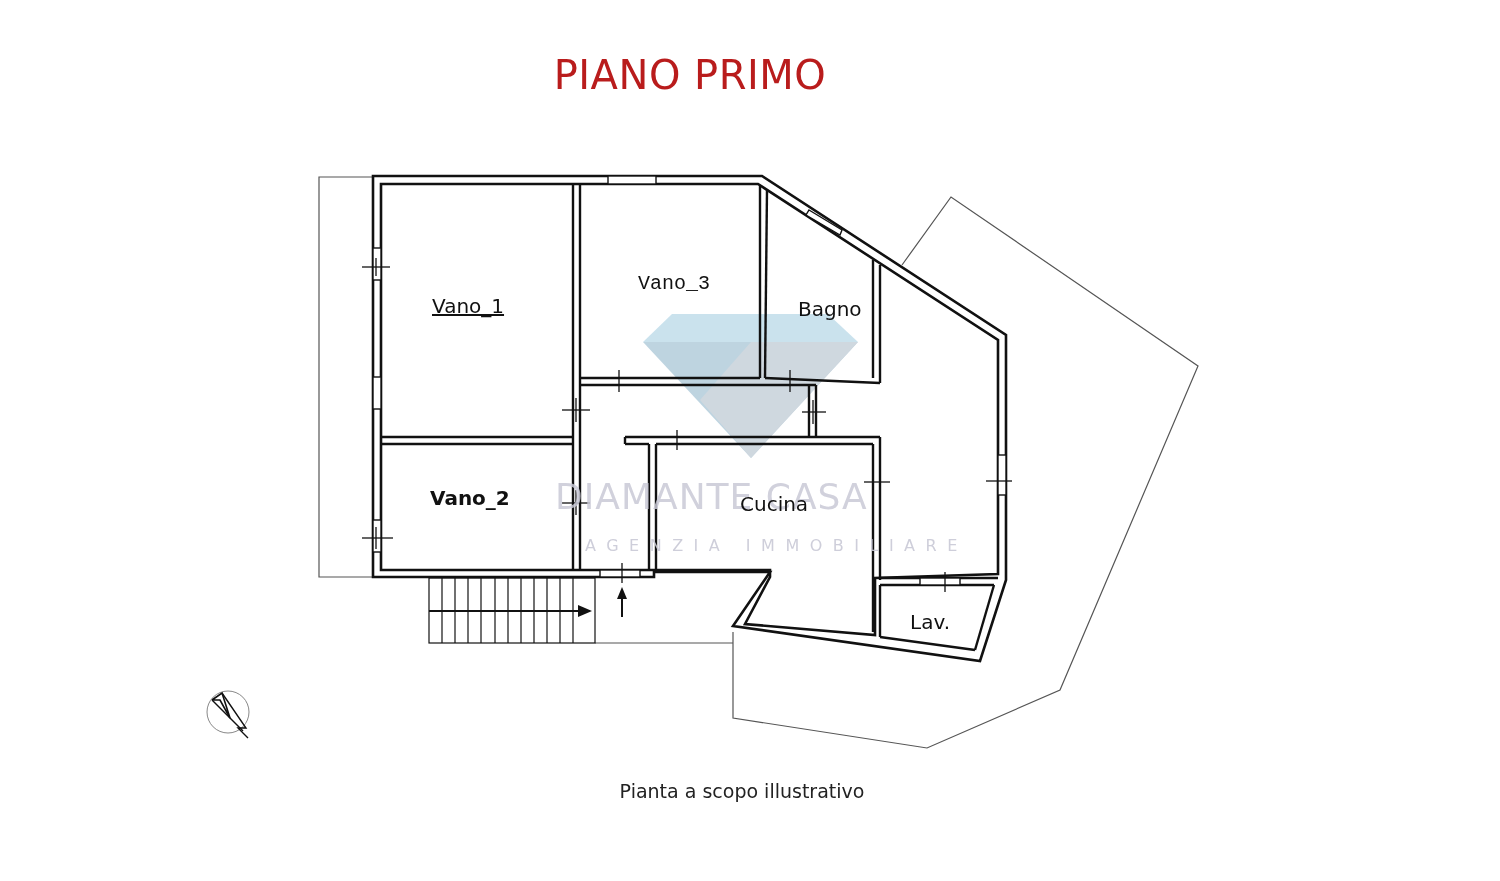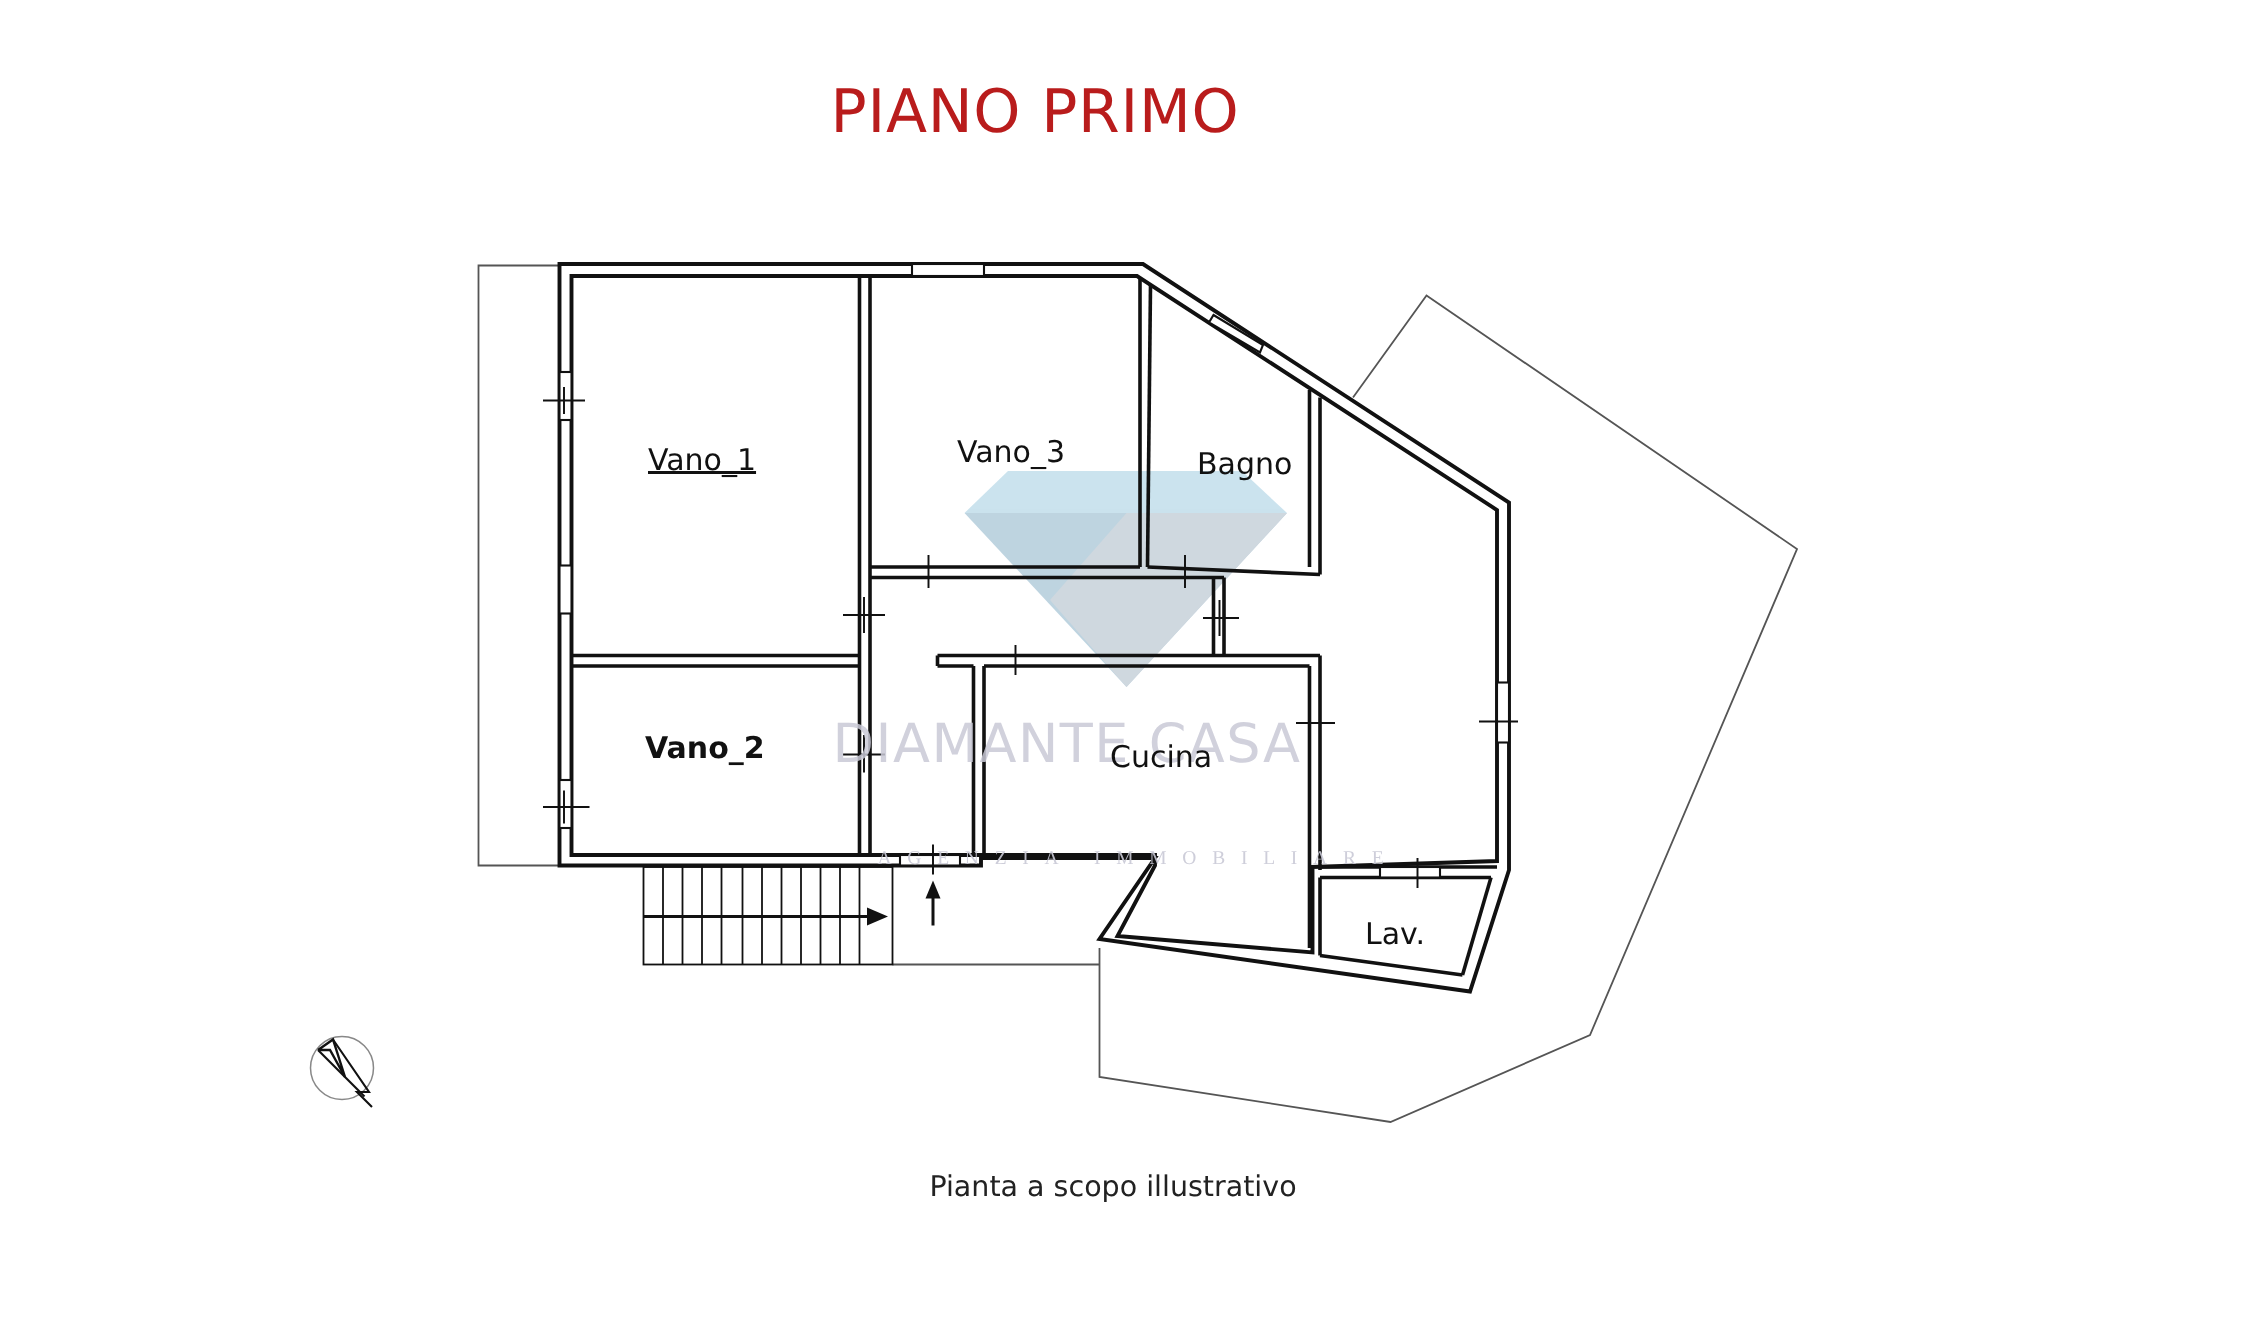--- a/index.html
+++ b/index.html
@@ -2,21 +2,21 @@
 <html><head>
 <meta charset="utf-8">
 <style>
   html, body { margin: 0; padding: 0; background: #ffffff; }
   body { width: 1500px; height: 881px; position: relative; overflow: hidden; font-family: "DejaVu Sans", sans-serif; }
   .title { position: absolute; left: 0; width: 1380px; top: 52px; text-align: center; font-size: 40px; color: #b91c1c; letter-spacing: 0.5px; }
   .caption { position: absolute; left: 4px; width: 1476px; top: 780px; text-align: center; font-size: 19px; color: #222; }
   svg.plan { position: absolute; left: 0; top: 0; }
   .room-label { position: absolute; font-size: 20px; color: #111; white-space: nowrap; }
   .wm-main { position: absolute; left: 555px; top: 476px; font-size: 36px; color: #c9c9d6; letter-spacing: 1px; opacity: 0.85; white-space: nowrap; }
-  .wm-sub { position: absolute; left: 585px; top: 564px; font-size: 13px; color: #c9c9d6; letter-spacing: 10.5px; opacity: 0.9; white-space: nowrap; font-family: Liberation Serif, serif; }
+  .wm-sub { position: absolute; left: 585px; top: 536px; font-size: 16px; color: #c9c9d6; letter-spacing: 10.5px; opacity: 0.9; white-space: nowrap; }
 </style>
 </head>
 <body>
 
 <div class="title">PIANO PRIMO</div>
 
 <svg class="plan" width="1500" height="881" viewBox="0 0 1500 881">
 
   <g opacity="0.75">
     <polygon points="672,314 828,314 858,342 643,342" fill="#b9d9e8"></polygon>
@@ -135,18 +135,18 @@
     <line x1="212" y1="700" x2="243" y2="731" stroke-width="1.4"></line>
     <polyline points="222,693 246,728 238,728 248,738" stroke-width="1.4"></polyline>
   </g>
 </svg>
 
 <div class="wm-main">DIAMANTE CASA</div>
 <div class="wm-sub">AGENZIA IMMOBILIARE</div>
 
 <div class="room-label" style="left:432px; top:294px;text-decoration:underline;">Vano_1</div>
 <div class="room-label" style="left:430px; top:486px;font-weight:bold;">Vano_2</div>
-<div class="room-label" style="left:638px; top:289px;">Vano_3</div>
+<div class="room-label" style="left:638px; top:272px;font-family:Liberation Mono, monospace;">Vano_3</div>
 <div class="room-label" style="left:798px; top:297px;">Bagno</div>
 <div class="room-label" style="left:740px; top:492px;text-align:center;">Cucina</div>
 <div class="room-label" style="left:910px; top:594px;margin-top:16px;">Lav.</div>
 
 <div class="caption">Pianta a scopo illustrativo</div>
 
 </body></html>

